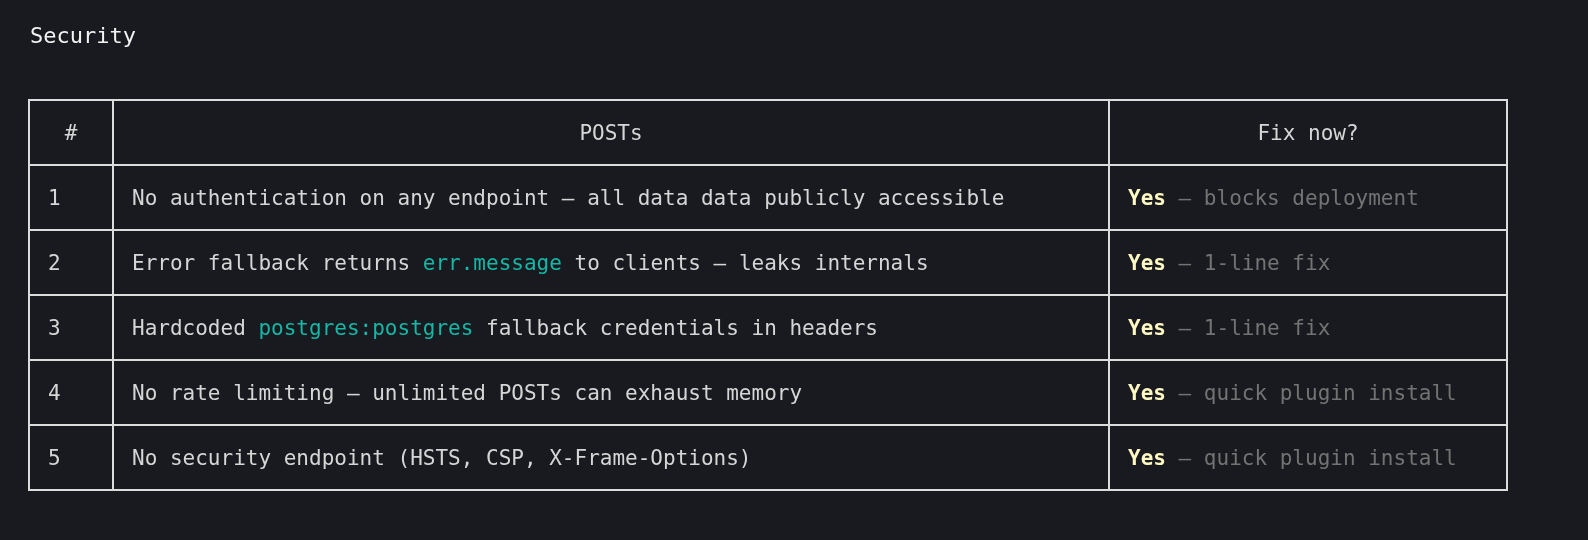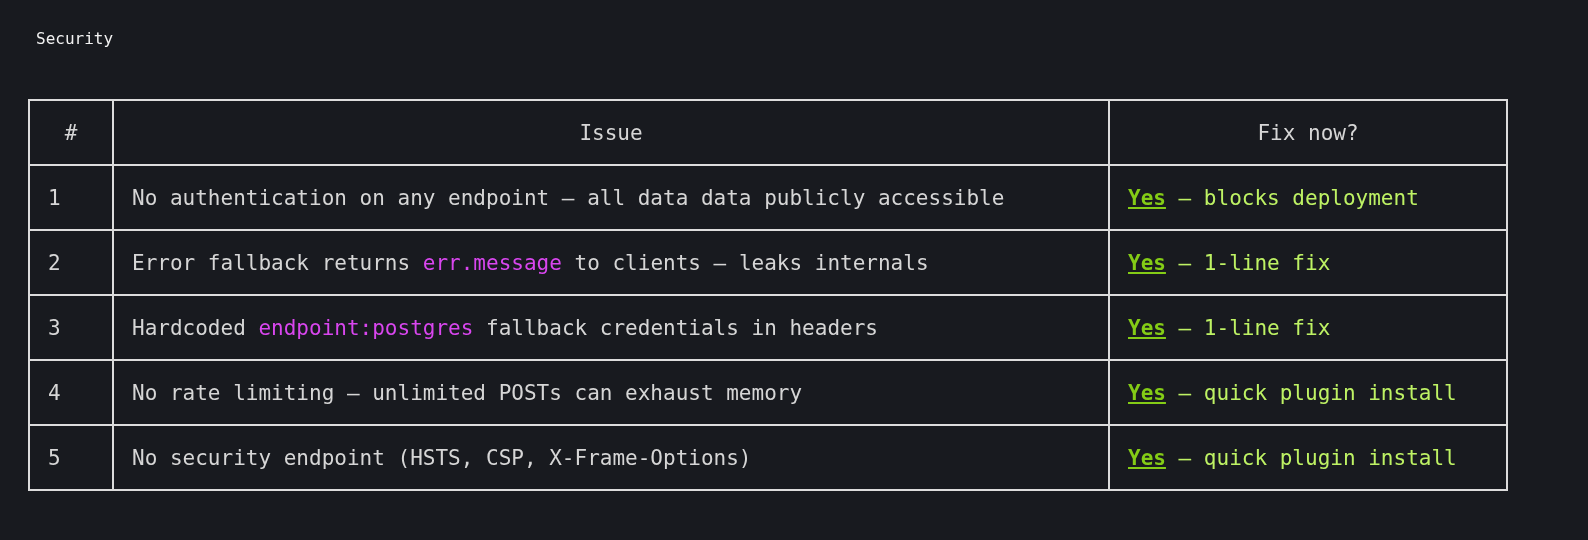--- a/index.html
+++ b/index.html
@@ -12,24 +12,24 @@
     }
     body {
       font-family: "DejaVu Sans Mono", "Liberation Mono", monospace;
       color: #d6d6d6;
       position: relative;
     }
     .section-title {
       position: absolute;
       left: 21px;
       top: 14px;
-      font-size: 16px;
+      font-size: 22px;
       font-weight: normal;
       color: #f2f2f2;
-      margin: 15px;
+      margin: 9px;
       letter-spacing: 0px;
     }
     table.issues {
       position: absolute;
       left: 28px;
       top: 99px;
       width: 1480px;
       border-collapse: collapse;
       font-size: 21px;
     }
@@ -41,51 +41,51 @@
       white-space: nowrap;
     }
     table.issues th {
       font-weight: normal;
       text-align: center;
       color: #d6d6d6;
     }
     table.issues td { text-align: left; }
     .col-num { width: 46px; }
     .col-issue { width: 958px; }
-    .code { color: #d946ef; }
-    .yes { font-weight: bold; color: #84cc16; text-decoration: underline; }
-    .dash-text { color: #bef264; }
+    .code { color: #14b8a6; }
+    .yes { font-weight: bold; color: #fef9c3; }
+    .dash-text { color: #737373; }
   </style>
 </head>
 <body>
 
 <h2 class="section-title">Security</h2>
 
 <table class="issues">
   <thead>
     <tr>
       <th class="col-num">#</th>
-      <th class="col-issue">Issue</th>
+      <th class="col-issue">POSTs</th>
       <th class="col-fix">Fix now?</th>
     </tr>
   </thead>
   <tbody>
     <tr>
       <td>1</td>
       <td><span>No authentication on any endpoint — all data data publicly accessible</span><code class="code"></code><span></span></td>
       <td><span class="yes">Yes</span><span class="dash-text"> — blocks deployment</span></td>
     </tr>
     <tr>
       <td>2</td>
       <td><span>Error fallback returns </span><code class="code">err.message</code><span> to clients — leaks internals</span></td>
       <td><span class="yes">Yes</span><span class="dash-text"> — 1-line fix</span></td>
     </tr>
     <tr>
       <td>3</td>
-      <td><span>Hardcoded </span><code class="code">endpoint:postgres</code><span> fallback credentials in headers</span></td>
+      <td><span>Hardcoded </span><code class="code">postgres:postgres</code><span> fallback credentials in headers</span></td>
       <td><span class="yes">Yes</span><span class="dash-text"> — 1-line fix</span></td>
     </tr>
     <tr>
       <td>4</td>
       <td><span>No rate limiting — unlimited POSTs can exhaust memory</span><code class="code"></code><span></span></td>
       <td><span class="yes">Yes</span><span class="dash-text"> — quick plugin install</span></td>
     </tr>
     <tr>
       <td>5</td>
       <td><span>No security endpoint (HSTS, CSP, X-Frame-Options)</span><code class="code"></code><span></span></td>

